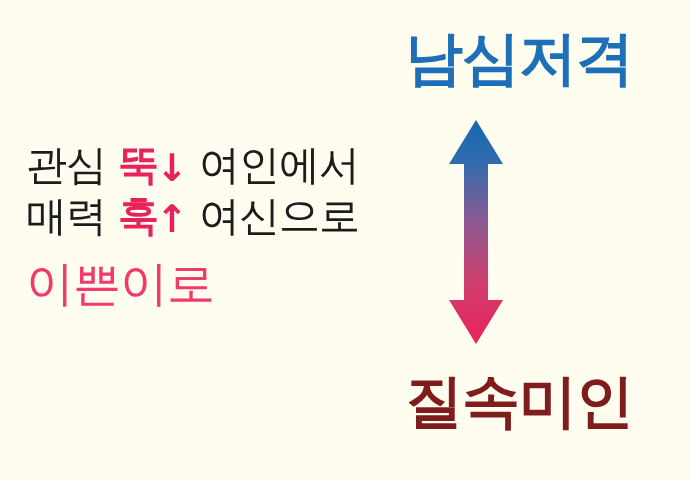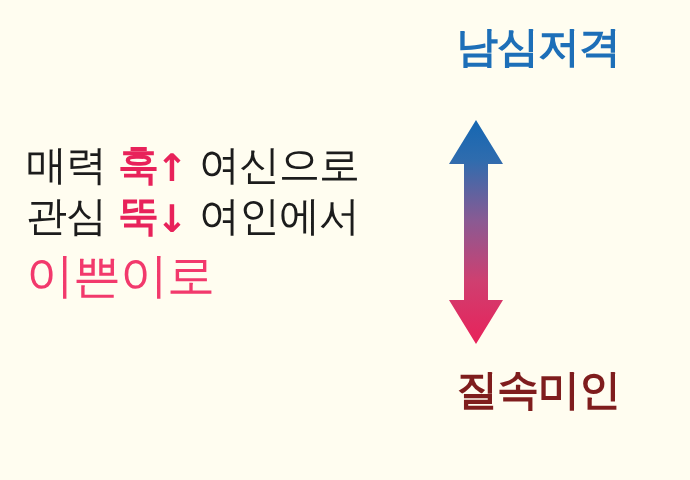--- a/index.html
+++ b/index.html
@@ -14,29 +14,28 @@
     position: relative;
     width: 690px;
     height: 480px;
     background: #fffdf0;
     overflow: hidden;
   }
 
   
   .headline {
     position: absolute;
-    left: 388px;
+    left: 369px;
     width: 300px;
     text-align: center;
     font-weight: 700;
-    font-size: 42px;
+    font-size: 58px;
     line-height: 1.05;
     letter-spacing: -1px;
     white-space: nowrap;
-    font-family: Liberation Mono, monospace;
   }
   #headline-top {
     top: 28px;
     color: #1d6fb8;
   }
   #headline-bottom {
     top: 371px;
     color: #7f1d1d;
   }
 
@@ -75,21 +74,21 @@
   }
   .accent-arrow {
     color: #e8225a;
     font-weight: 700;
     font-size: 38px;
     display: inline-block;
     transform: translateY(2px);
     margin-left: -2px;
   }
   #brand-line {
-    margin-top: 4px;
+    margin-top: 12px;
     font-size: 48px;
     line-height: 58px;
     color: #f2396c;
     font-weight: 300;
     letter-spacing: -1px;
     white-space: nowrap;
   }
 </style>
 </head>
 <body>
@@ -111,27 +110,27 @@
       </defs>
       <polygon fill="url(#arrowGrad)" points="30,2 57,46 42,46 42,182 57,182 30,226 3,182 18,182 18,46 3,46"></polygon>
     </svg>
   </div>
 
   <div class="headline" id="headline-bottom">질속미인</div>
 
   <div id="left-block">
 
     <div class="copy-line">
+      <span>관심</span>
+      <span class="accent">뚝</span><span class="accent-arrow">↓</span>
+      <span>여인에서</span>
+    </div>
+
+    <div class="copy-line">
       <span>매력</span>
       <span class="accent">훅</span><span class="accent-arrow">↑</span>
       <span>여신으로</span>
-    </div>
-
-    <div class="copy-line">
-      <span>관심</span>
-      <span class="accent">뚝</span><span class="accent-arrow">↓</span>
-      <span>여인에서</span>
     </div>
 
     <div id="brand-line">이쁜이로</div>
   </div>
 
 </div>
 
 </body></html>

